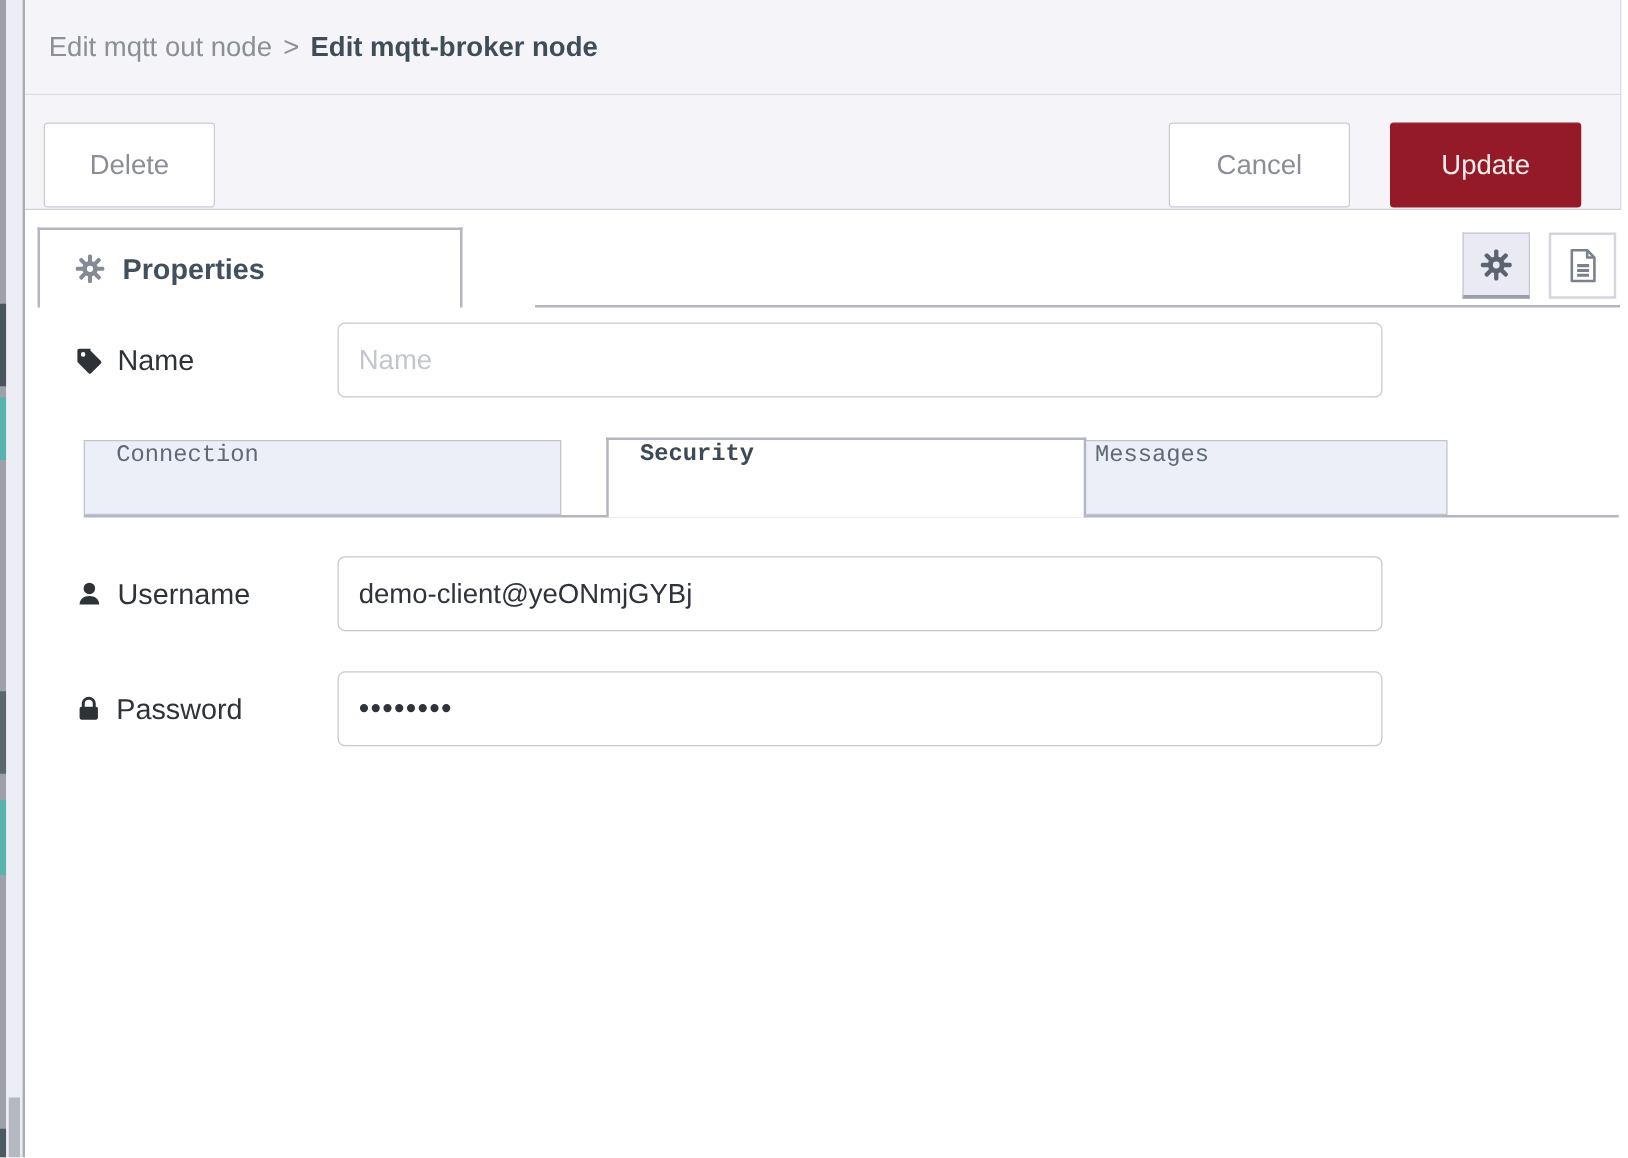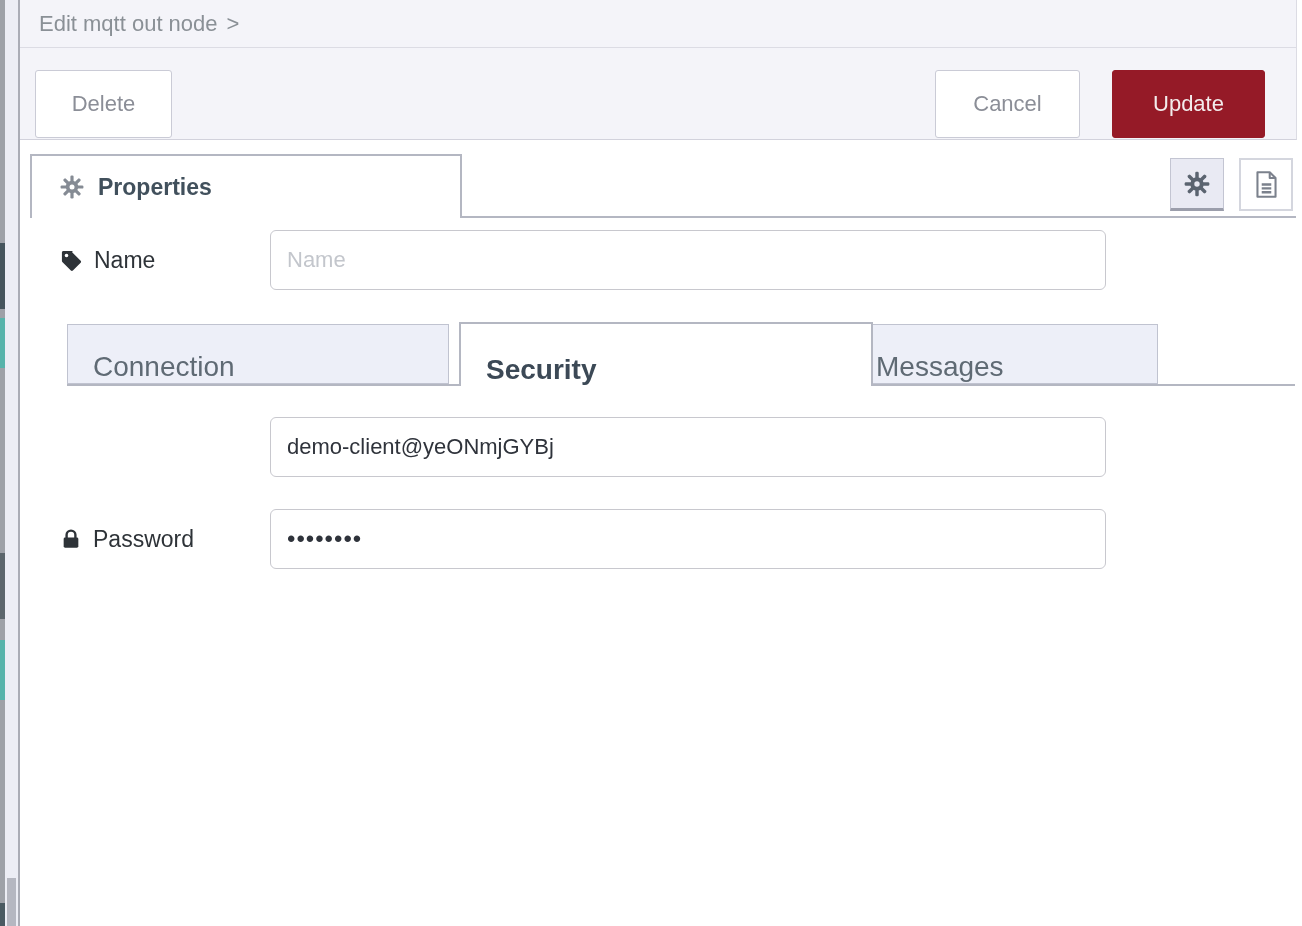--- a/index.html
+++ b/index.html
@@ -23,21 +23,21 @@
   .gutter { position:absolute; left:5px; top:0; width:13px; height:926px; background:#ecedf5; }
   .gutter-thumb { position:absolute; left:2px; bottom:0; width:9px; height:48px; background:#b5b7c1; }
 
   
   .tray {
     position:absolute; left:18px; top:0; right:0; bottom:0;
     background:#ffffff; border-left:2px solid #aaacb6;
   }
 
   .tray-header {
-    height:48px; background:#f4f4f9;
+    height:76px; background:#f4f4f9;
     border-bottom:1px solid #dcdce4; border-right:1px solid #dcdce4;
     margin-right:5px;
     display:flex; align-items:center; padding-left:19px;
     font-size:22px;
   }
   .crumb-parent { color:#8a9096; }
   .crumb-sep { color:#8a9096; margin:0 9px; }
   .crumb-current { color:#3f4d59; font-weight:bold; }
 
   .tray-toolbar {
@@ -57,21 +57,21 @@
   .btn-cancel { right:216px; min-width:145px; }
   .btn-update {
     right:31px; min-width:153px;
     background:#951a27; border:1px solid #951a27; color:#f3ecec;
   }
 
   
   .props-bar { position:relative; height:78px; background:#ffffff; }
   .props-line { position:absolute; left:408px; right:6px; bottom:0; height:2px; background:#b4b7c2; }
   .props-tab {
-    position:absolute; left:10px; top:14px; width:432px; height:64px;
+    position:absolute; left:10px; top:14px; width:340px; height:64px;
     background:#ffffff; border:2px solid #b4b7c2; border-bottom:none;
     display:flex; align-items:center; gap:14px; padding-left:28px;
     font-size:23px; font-weight:bold; color:#41505c; cursor:pointer;
   }
   .icon-btn {
     position:absolute; top:18px; width:54px; height:53px;
     display:flex; align-items:center; justify-content:center; cursor:pointer;
   }
   .icon-btn-gear {
     left:1150px; background:#e9eaf3;
@@ -96,34 +96,34 @@
     font-size:22px; color:#2f333b; padding:0 16px;
     background:#ffffff; outline:none;
   }
   .text-input::placeholder { color:#c3c6cc; }
   .pw-input { font-size:24px; letter-spacing:1px; }
 
   
   .subtabs { position:relative; height:66px; margin-bottom:31px; }
   .subtabs-line { position:absolute; left:47px; right:7px; bottom:0; height:2px; background:#b4b7c2; }
   .subtab {
-    position:absolute; display:flex; align-items:flex-end;
-    padding-left:25px; font-size:28px; cursor:pointer;
+    position:absolute; display:flex; align-items:flex-start;
+    padding-left:25px; font-size:19px; cursor:pointer;font-family:Liberation Mono, monospace;
   }
   .subtab-inactive {
     top:4px; height:60px; background:#edeff8;
     border:1px solid #c0c3d0; color:#5f6a74;
   }
   .subtab-active {
     top:2px; height:64px; background:#ffffff;
     border:2px solid #b4b7c2; border-bottom:none;
     color:#3c4956; font-weight:bold; z-index:2;
   }
   .st-connection { left:47px; width:382px; }
-  .st-security { left:439px; width:414px; }
+  .st-security { left:465px; width:384px; }
   .st-messages { left:830px; width:308px; }
 
   .icon-svg { display:block; flex:none; }
 </style>
 </head>
 <body>
 
 <div class="ws-strip">
   <div class="ws-block ws-b1"></div>
   <div class="ws-block ws-b2"></div>
@@ -133,20 +133,21 @@
 </div>
 <div class="gutter">
   <div class="gutter-thumb"></div>
 </div>
 
 <div class="tray">
 
   <div class="tray-header">
     <span class="crumb-parent">Edit mqtt out node</span>
     <span class="crumb-sep">&gt;</span>
+    <span class="crumb-current">Edit mqtt-broker node</span>
   </div>
 
   <div class="tray-toolbar">
     <button class="btn btn-plain btn-delete">Delete</button>
     <button class="btn btn-plain btn-cancel">Cancel</button>
     <button class="btn btn-update">Update</button>
   </div>
 
   <div class="props-bar">
     <div class="props-line"></div>
@@ -212,20 +213,27 @@
       </div>
       <div class="subtab subtab-active st-security">
         <span>Security</span>
       </div>
       <div class="subtab subtab-inactive st-messages">
         <span>Messages</span>
       </div>
     </div>
 
     <div class="form-row row-user">
+      <div class="form-label">
+        <svg class="icon-svg" viewBox="0 0 24 24" width="23" height="23" fill="#2e3338">
+          <circle cx="12" cy="7" r="4.8"></circle>
+          <path d="M12,13.3 c-4.7,0 -8.2,2.7 -8.2,7.2 L20.2,20.5 c0,-4.5 -3.5,-7.2 -8.2,-7.2 Z"></path>
+        </svg>
+        <span>Username</span>
+      </div>
       <input class="text-input" type="text" value="demo-client@yeONmjGYBj" style="">
     </div>
 
     <div class="form-row">
       <div class="form-label">
         <svg class="icon-svg" viewBox="0 0 24 24" width="22" height="22">
           <path fill="none" stroke="#2e3338" stroke-width="2.6" d="M7.2,11 V7.4 a4.8,4.6 0 0 1 9.6,0 V11"></path>
           <rect x="4" y="10.3" width="16" height="11.2" rx="1.6" fill="#2e3338"></rect>
         </svg>
         <span>Password</span>

